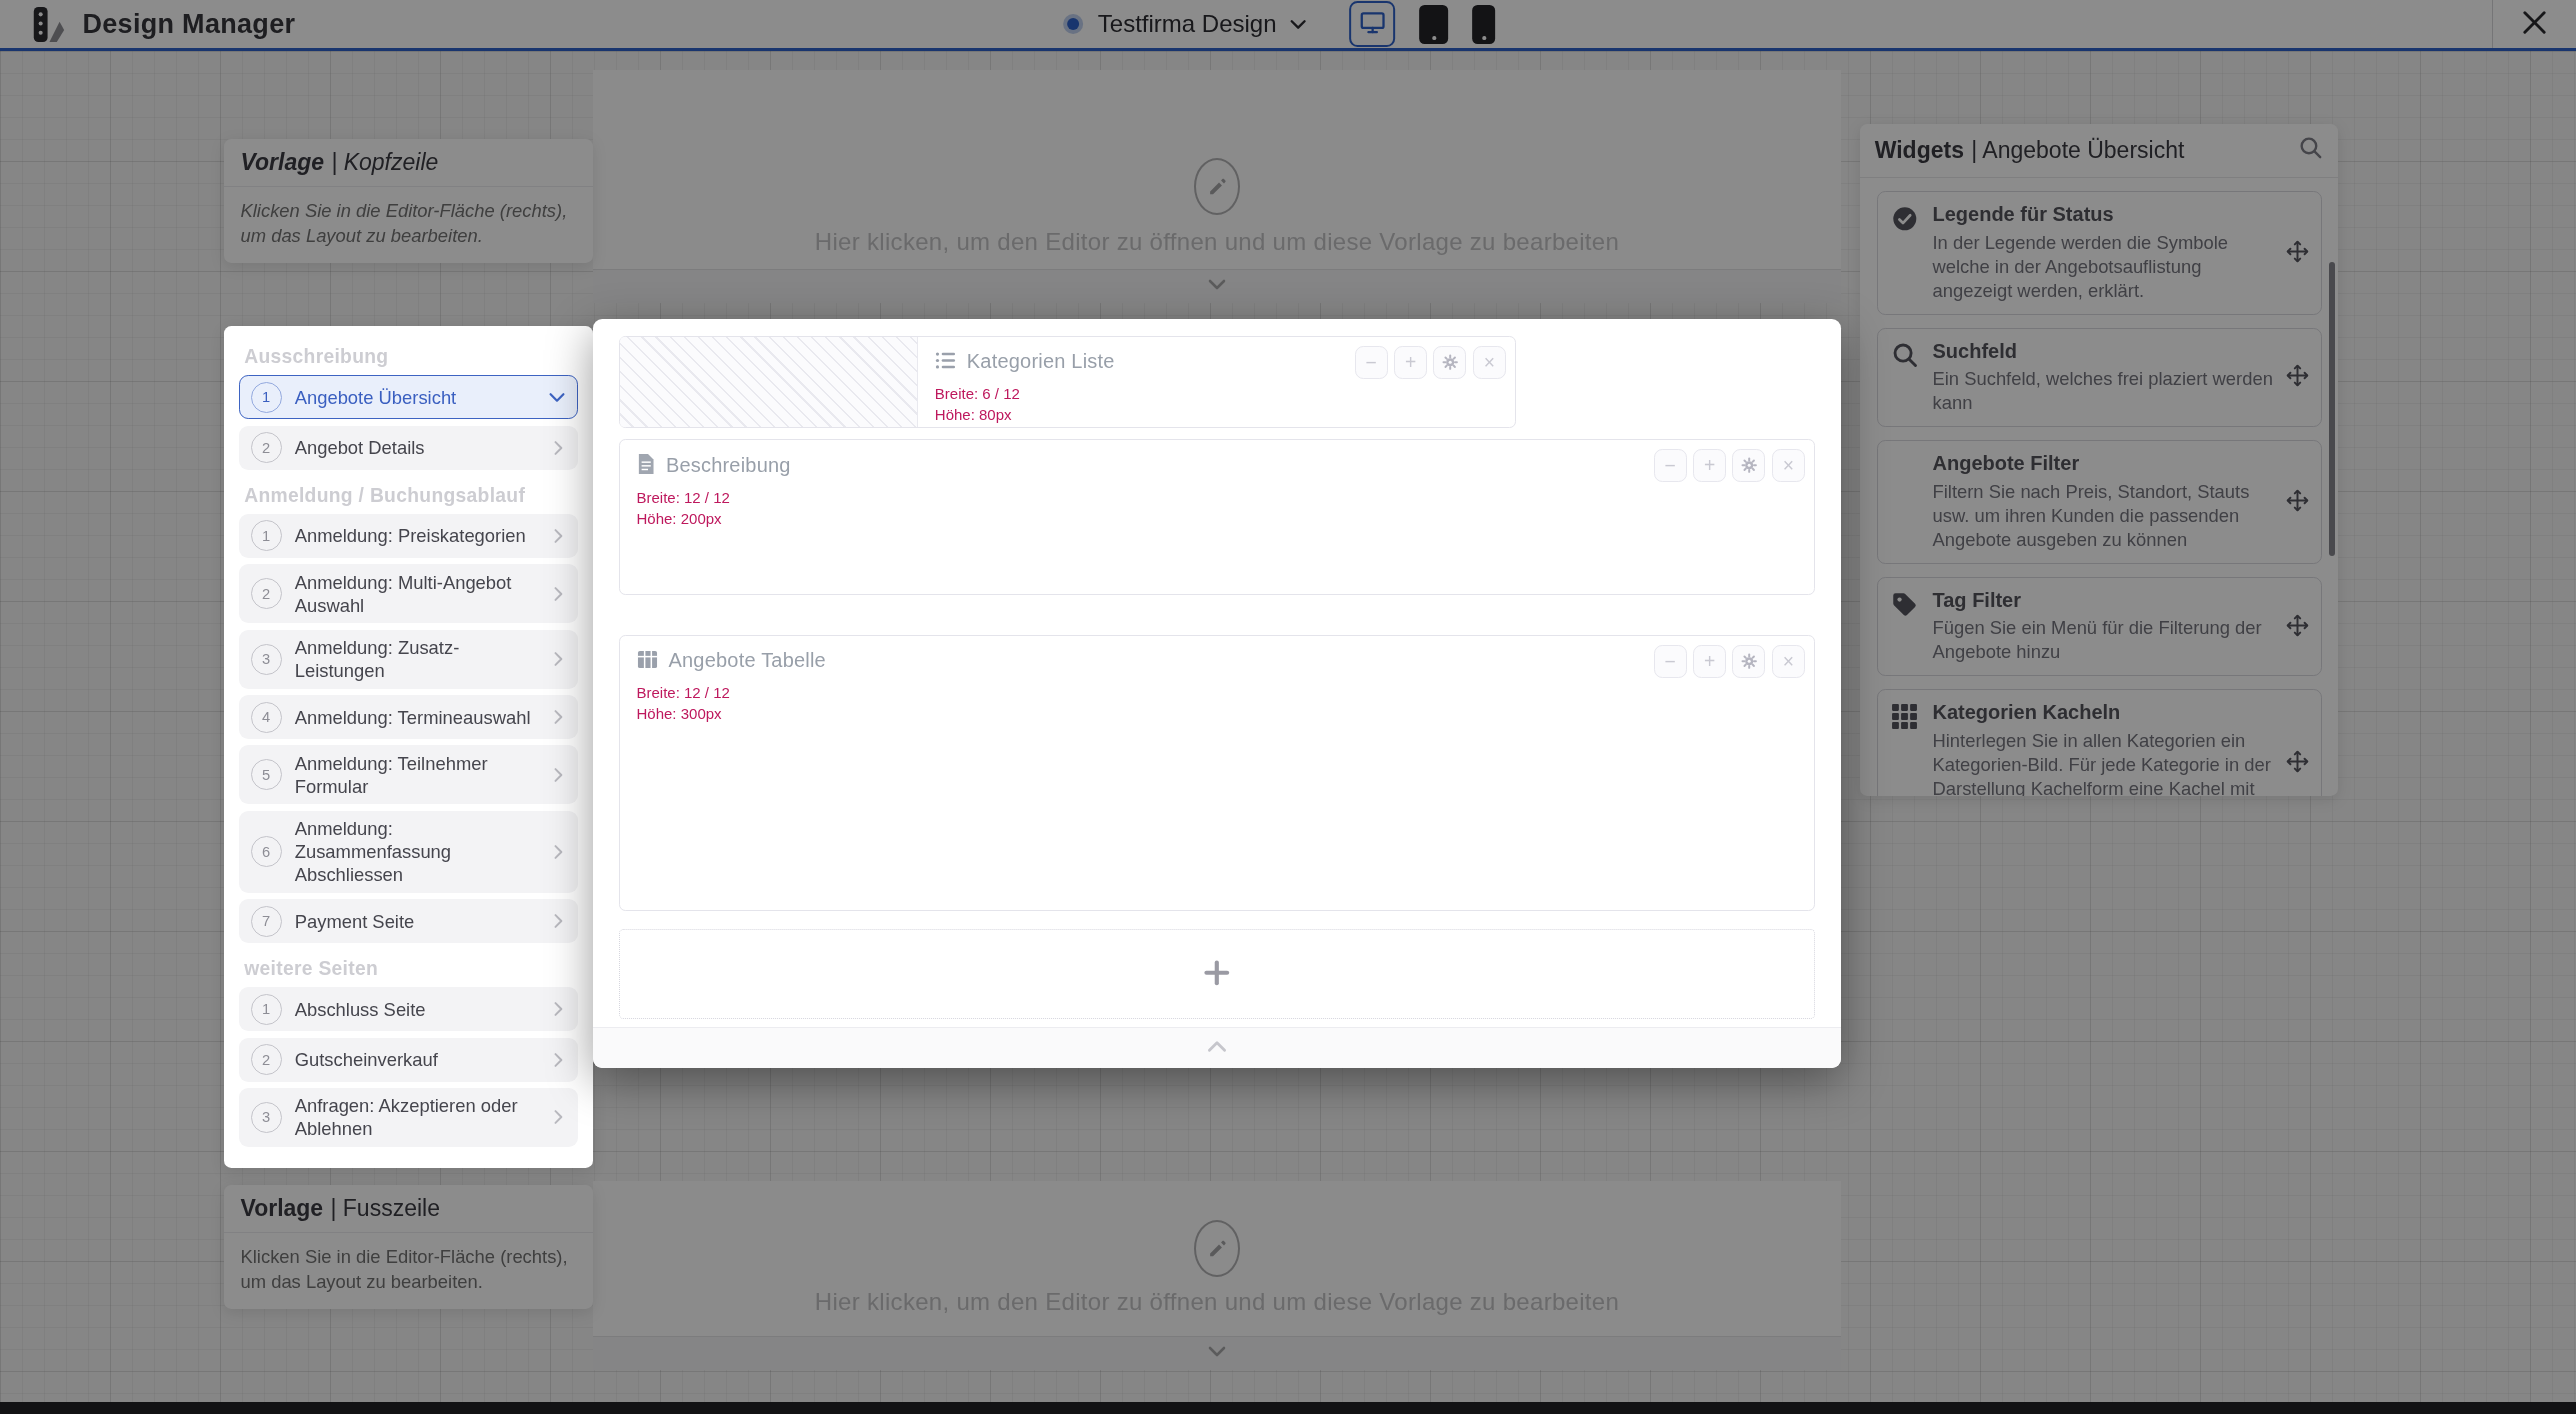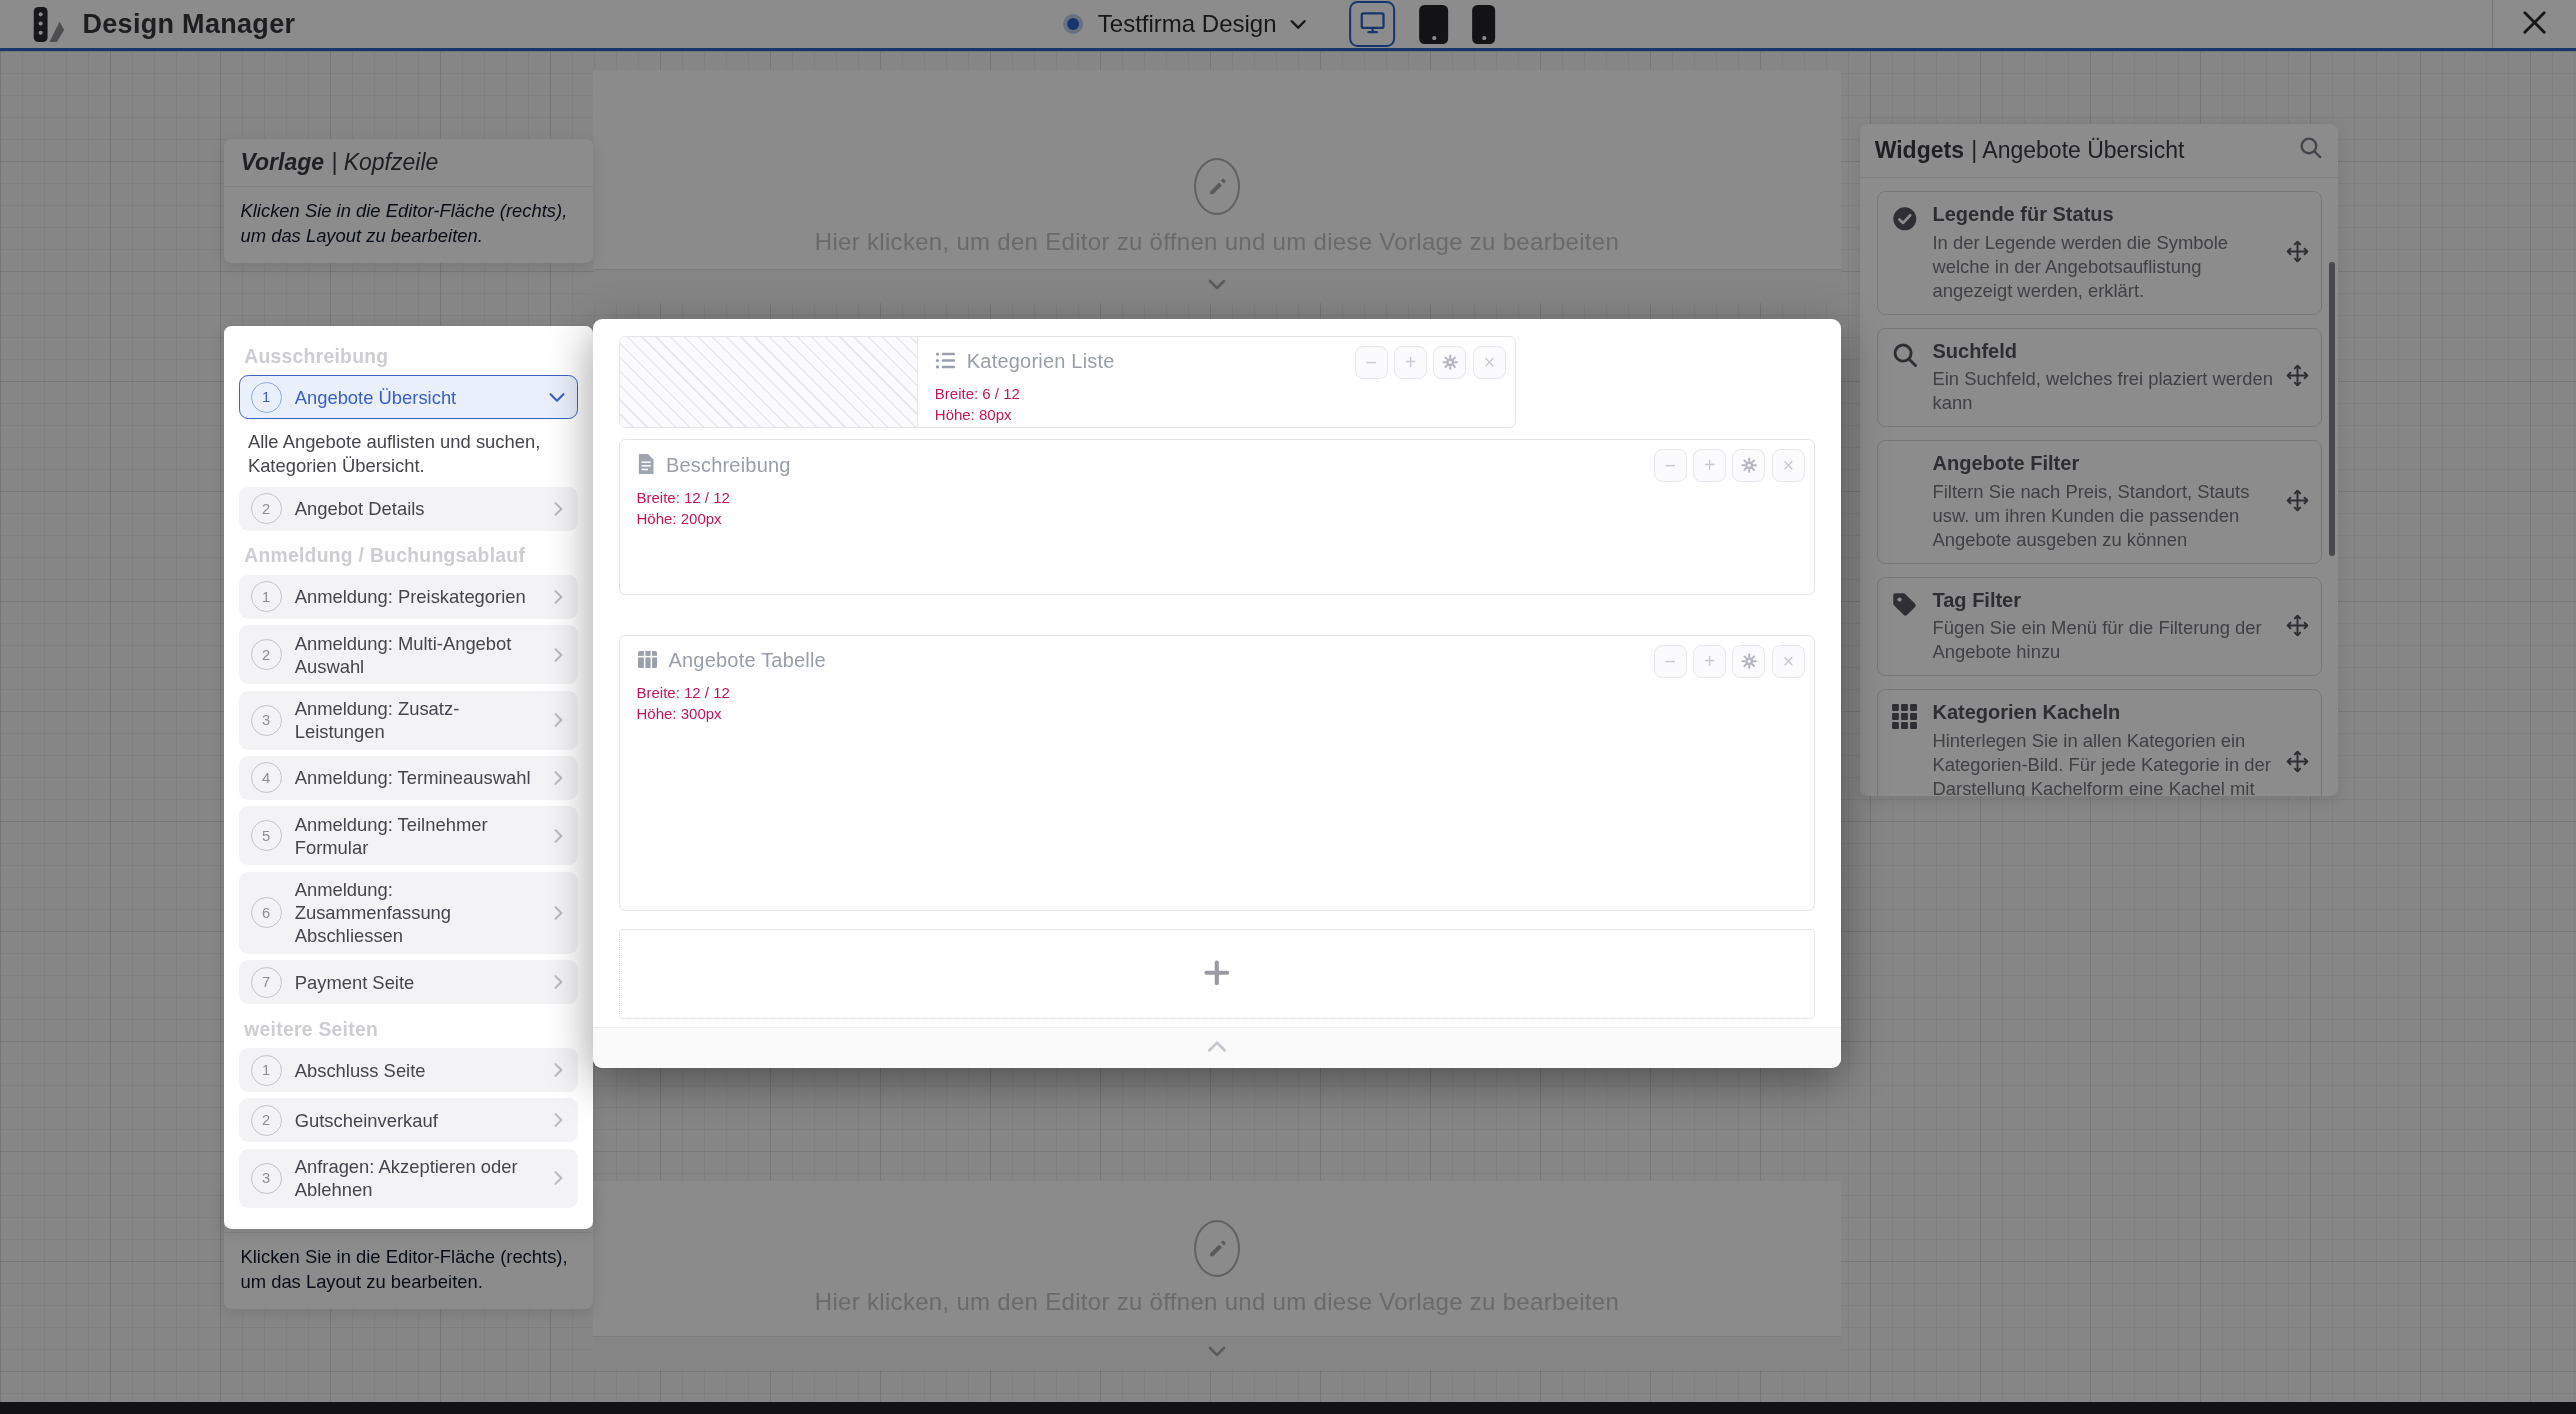--- a/index.html
+++ b/index.html
@@ -63,21 +63,21 @@
   .tpl-area-footer .tpl-hint{top:107px;}
   .tpl-strip{
     position:absolute;left:0;right:0;bottom:0;height:33px;background:#f3f3f4;border-top:0.9px solid #e2e2e4;
     display:flex;align-items:center;justify-content:center;
   }
 
   
   .panel{position:absolute;background:#fff;border-radius:7.3px;box-shadow:0 3.7px 14.7px rgba(0,0,0,.10);box-sizing:border-box;}
   .panel-header{padding:10px 16.5px;border-bottom:0.9px solid #ececee;font-size:23px;color:#3b3b42;}
   .panel-header b{font-weight:700;margin-right:7.3px;}
-  .panel-hint{padding:11px 16.5px 14.7px 16.5px;font-size:18.4px;line-height:25px;color:#0f172a;}
+  .panel-hint{padding:11px 16.5px 14.7px 16.5px;font-size:18.4px;line-height:25px;color:#737373;}
 
   .panel-kopfzeile{left:224px;top:139px;width:369px;z-index:3;font-style:italic;}
   .panel-fusszeile{left:224px;top:1185px;width:369px;z-index:3;}
 
   
   .panel-body-nav{left:224px;top:326px;width:369px;z-index:60;padding-bottom:13px;}
   .body-sections{padding:5.5px 14.7px 1.8px 14.7px;}
   .sec-label{font-size:19.3px;font-weight:700;color:#cdcdd2;margin:14.7px 5.5px 7.3px 5.5px;letter-spacing:0.3px;}
   .nav-item{
     display:flex;align-items:center;gap:13px;background:#f3f3f5;border:1.8px solid transparent;
@@ -367,21 +367,20 @@
       <div class="sec-label">Ausschreibung</div>
       <div class="nav-item selected">
         <span class="num">1</span>
         <span class="lbl">Angebote Übersicht</span>
         <span class="chev">
           <svg viewBox="0 0 24 24" width="22" height="22" fill="none" stroke="#3d63c2" stroke-width="2.4" stroke-linecap="round" stroke-linejoin="round">
             <polyline points="5,9 12,16 19,9"></polyline>
           </svg>
         </span>
       </div>
-      <div class="item-desc">Alle Angebote auflisten und suchen, Kategorien Übersicht.</div>
       <div class="nav-item">
         <span class="num">2</span>
         <span class="lbl">Angebot Details</span>
         <span class="chev">
           <svg viewBox="0 0 24 24" width="20" height="20" fill="none" stroke="#b8b8be" stroke-width="2.4" stroke-linecap="round" stroke-linejoin="round">
             <polyline points="9,5 16,12 9,19"></polyline>
           </svg>
         </span>
       </div>
       <div class="sec-label">Anmeldung / Buchungsablauf</div>

